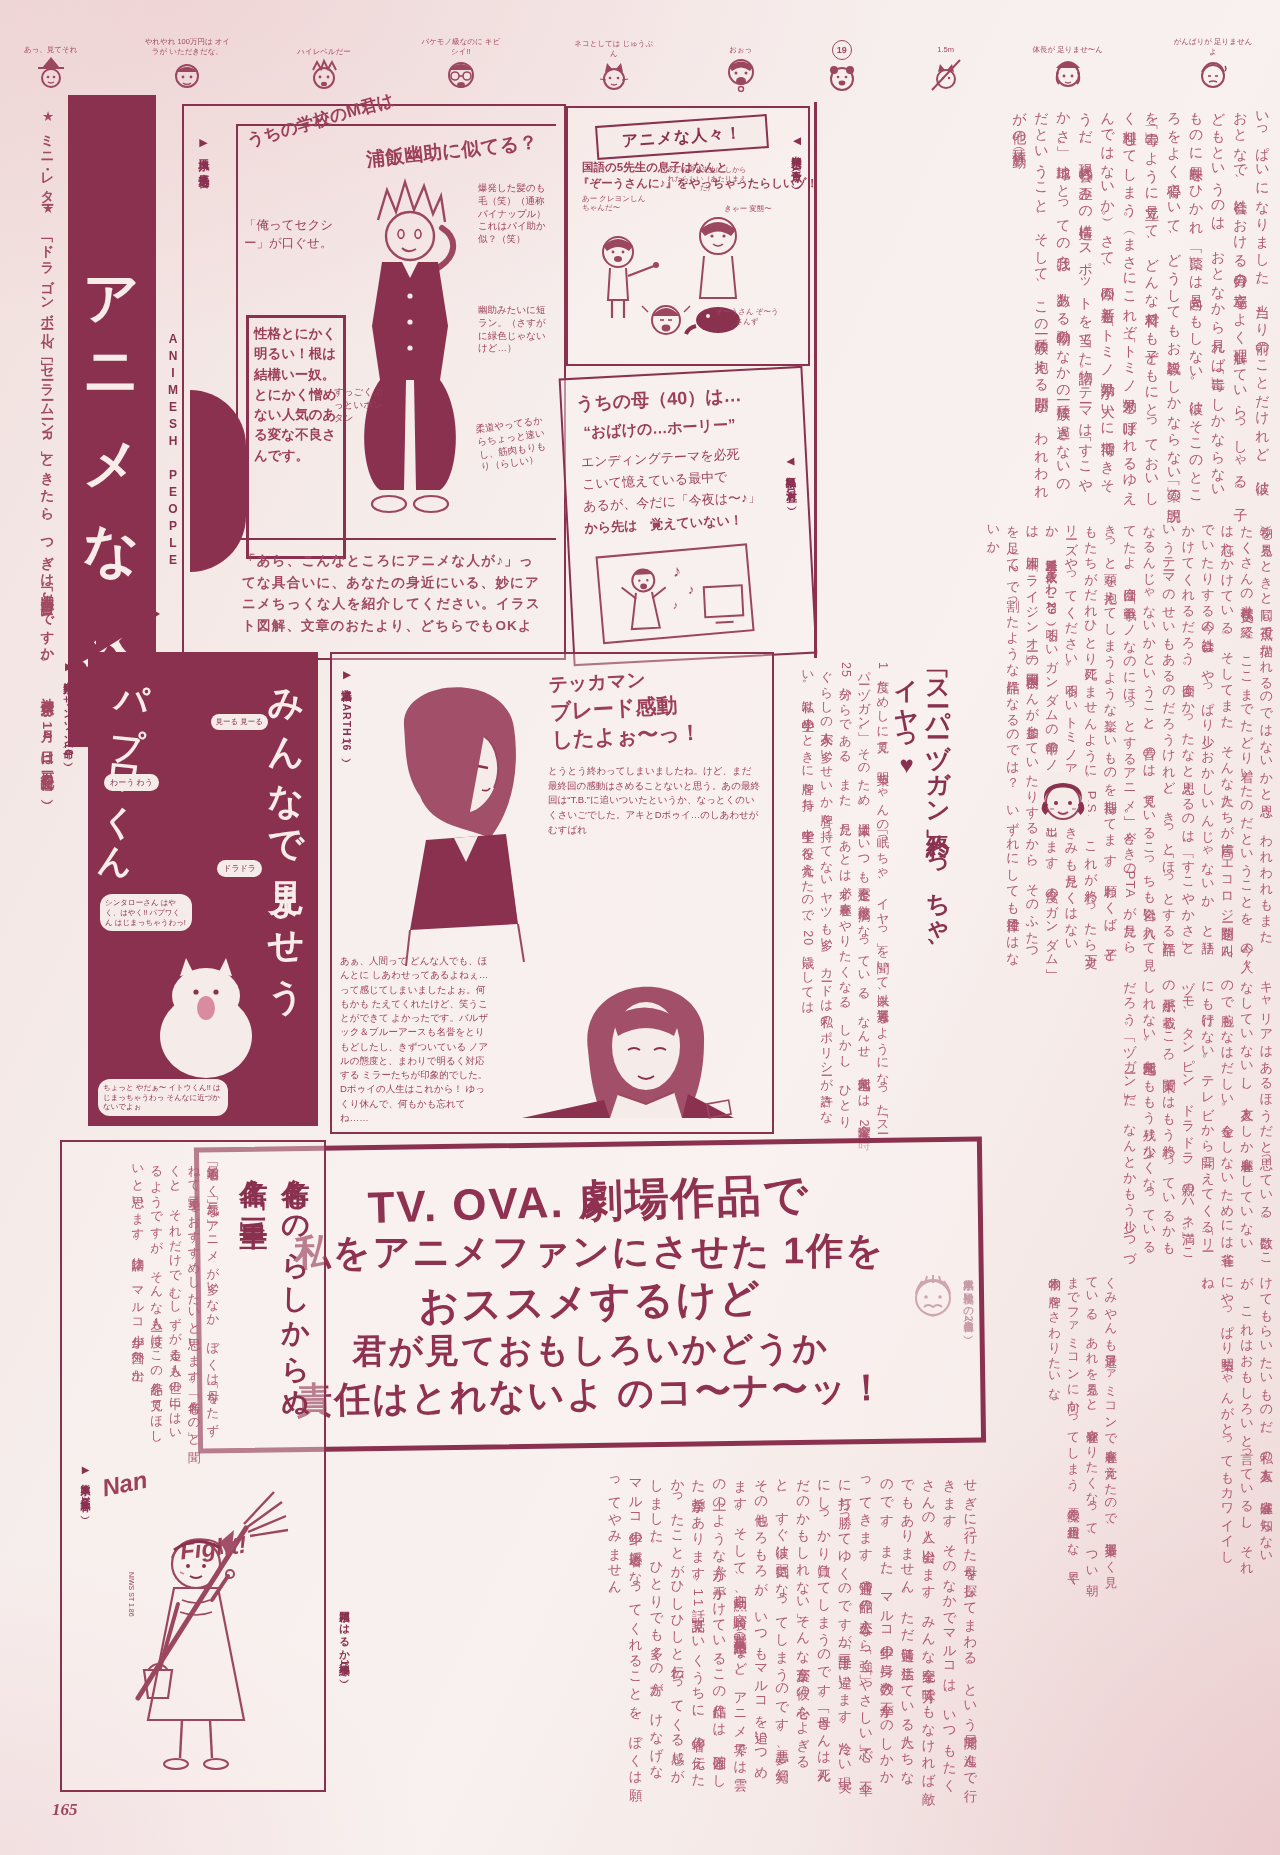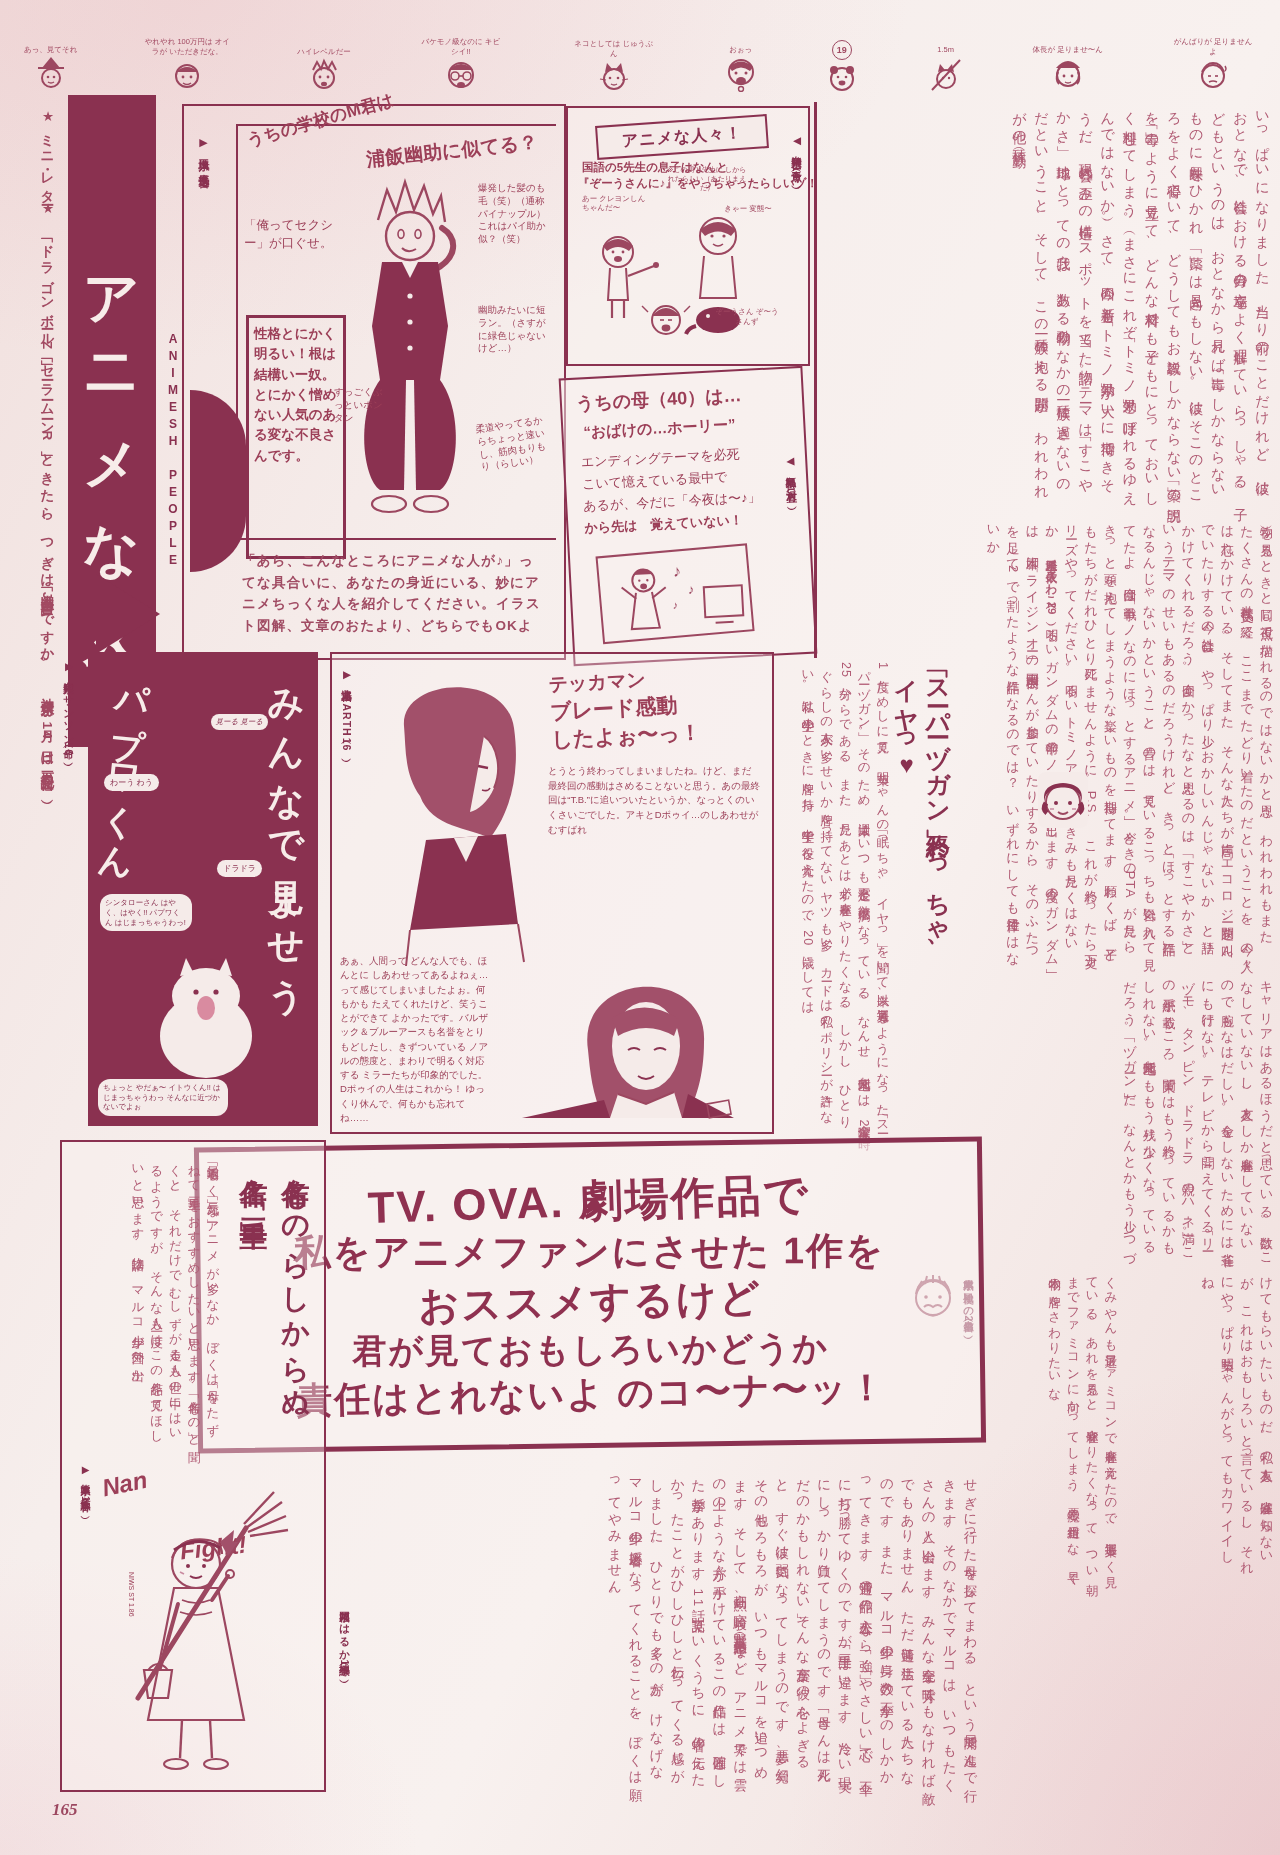--- a/index.html
+++ b/index.html
@@ -313,21 +313,21 @@
         <polygon points="86,36 80,18 72,34" fill="#f5ebe9"></polygon>
       <circle cx="50" cy="52" r="2.6" fill="#8a3150"></circle>
         <circle cx="70" cy="52" r="2.6" fill="#8a3150"></circle>
       <ellipse cx="60" cy="68" rx="9" ry="12" fill="#d98ba0"></ellipse>
       <path d="M30,74 q-12,8 -10,22" stroke="#f5ebe9" fill="none" stroke-width="7"></path>
       <path d="M90,74 q12,8 10,22" stroke="#f5ebe9" fill="none" stroke-width="7"></path>
     </svg>
     <div class="abs" style="left:10px;top:240px;width:82px;background:var(--paper);border-radius:12px;padding:4px 5px;font-size:7.5px;line-height:1.3;color:var(--deep);">シンタローさん はやく、はやく!! パプワくん はじまっちゃうわっ!</div>
     <div class="abs" style="right:54px;top:206px;background:var(--paper);border-radius:10px;padding:3px 6px;font-size:8px;color:var(--deep);">ドラドラ</div>
     <div class="abs" style="left:14px;top:120px;background:var(--paper);border-radius:10px;padding:3px 6px;font-size:8px;color:var(--deep);">わーう わう</div>
-    <div class="abs" style="right:48px;top:60px;background:var(--paper);border-radius:10px;padding:3px 5px;font-size:7.5px;color:var(--deep);font-style:italic;">見ーる 見ーる</div>
+    <div class="abs" style="right:48px;top:60px;background:var(--paper);border-radius:10px;padding:3px 5px;font-size:7.5px;color:var(--deep);">見ーる 見ーる</div>
     <div class="abs" style="left:8px;bottom:8px;width:120px;background:var(--paper);border-radius:12px;padding:4px 5px;font-size:7.5px;line-height:1.3;color:var(--deep);">ちょっと やだぁ〜 イトウくん!! はじまっちゃうわっ そんなに近づかないでよぉ</div>
   </div>
 
   <div class="abs box" style="left:330px;top:652px;width:440px;height:478px;background:rgba(250,242,240,.35);">
     <div class="abs v credit" style="left:8px;top:14px;height:190px;font-size:10.5px;">▶北海道／EARTH（16）</div>
     <svg class="abs" style="left:34px;top:16px;" width="180" height="300" viewBox="0 0 180 300">
       <path d="M38,56 C34,8 140,0 148,58 C154,100 146,140 124,168 C104,158 66,158 54,126 C38,104 40,78 38,56 Z" fill="#a2506a"></path>
       <path d="M118,66 C132,76 136,100 128,118 C122,132 112,140 104,142" fill="#f5ebe9"></path>
       <path d="M118,66 C132,76 136,100 128,118" fill="none" stroke="#9c4760" stroke-width="2"></path>
       <path d="M112,96 l10,2" stroke="#8a3150" stroke-width="2.4"></path>

